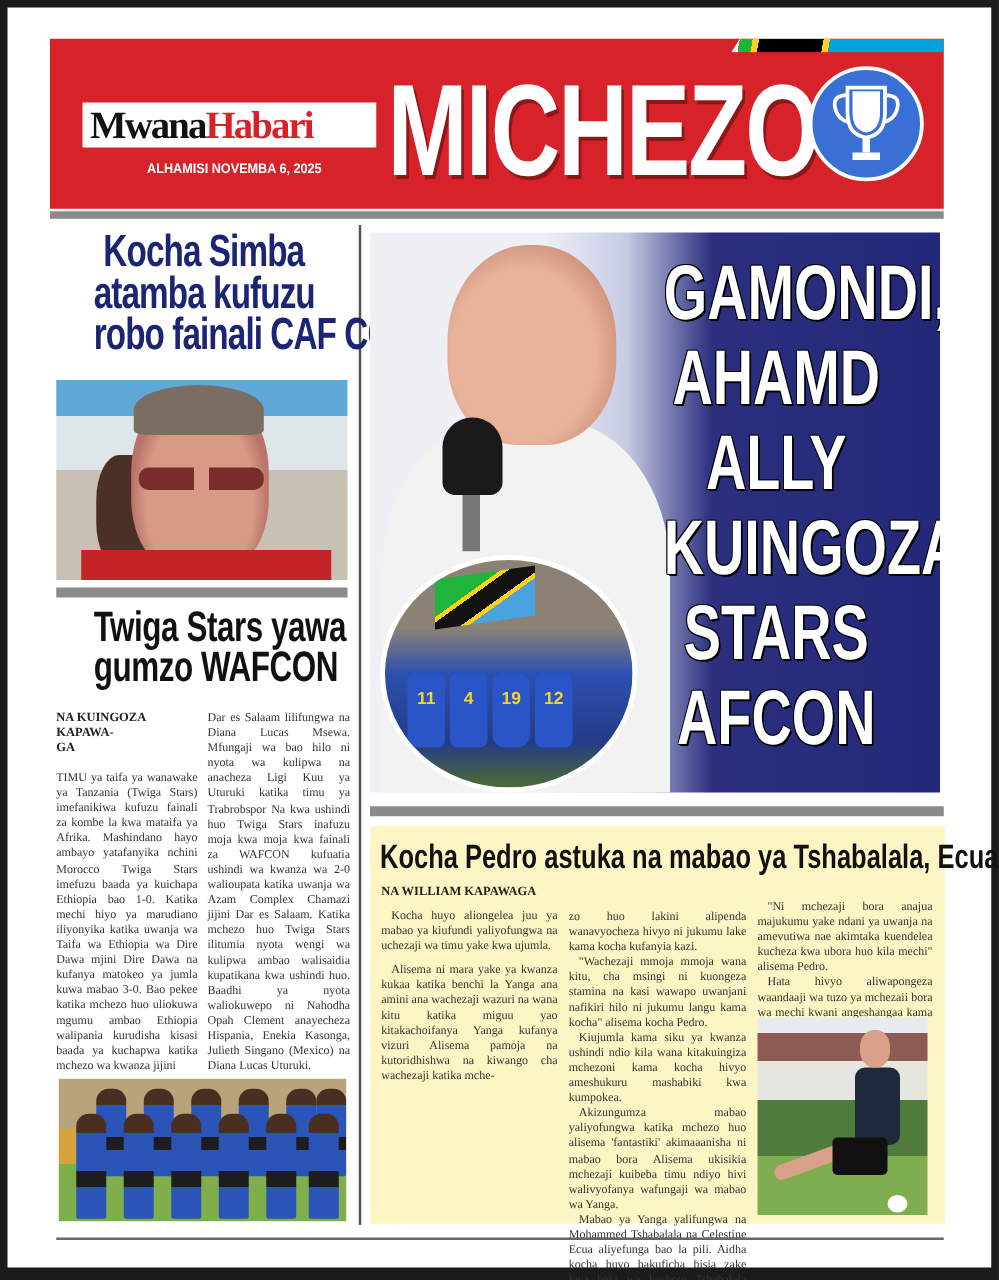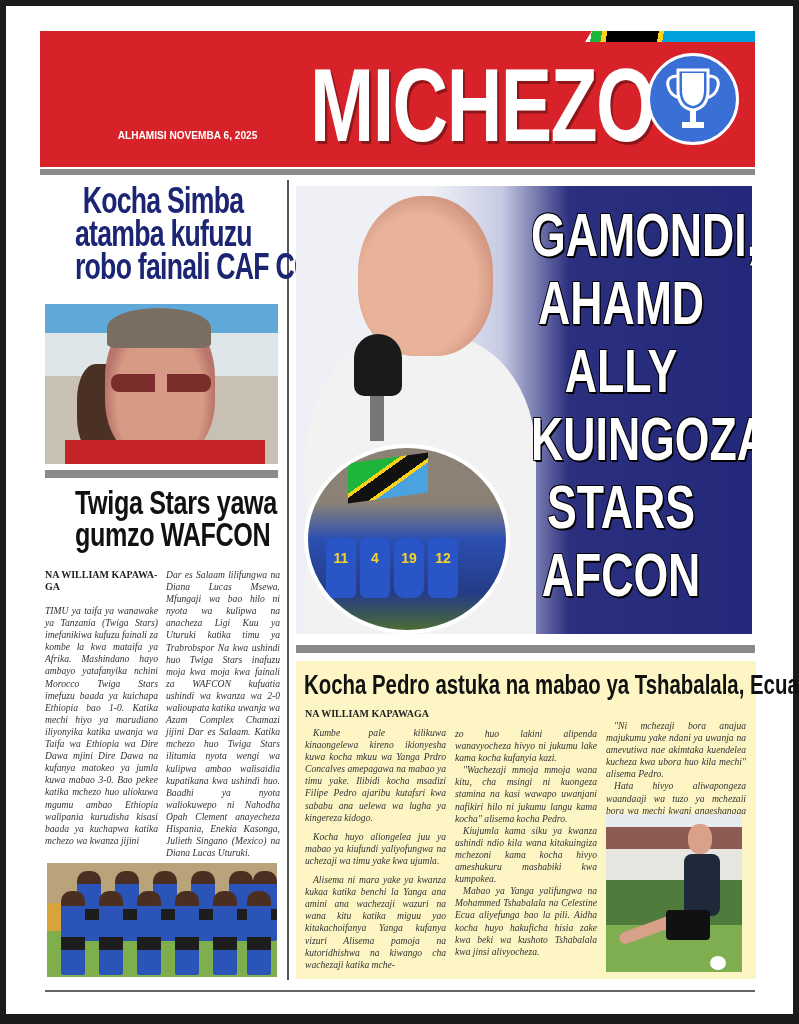--- a/index.html
+++ b/index.html
@@ -82,21 +82,21 @@
     font-family: "Liberation Sans", sans-serif; font-weight: bold; color: #111;
     font-size: 34px; line-height: 32px; letter-spacing: -0.5px;
     transform: scaleX(0.74); transform-origin: center top; white-space: nowrap;
   }
   .byline {
     font-family: "Liberation Serif", serif; font-weight: bold; font-size: 10px; line-height: 12px;
     color: #222;
   }
   .body-text {
     font-family: "Liberation Serif", serif; font-size: 9.6px; line-height: 12.1px; color: #333;
-    text-align: justify; hyphens: manual; font-style: italic;
+    text-align: justify; hyphens: manual;
   }
   .twiga-col1 { position: absolute; left: 45px; top: 569px; width: 113px; }
   .twiga-col2 { position: absolute; left: 166px; top: 569px; width: 114px; }
   .twiga-col1 .body-text { margin-top: 12px; }
   .ph-team {
     left: 47px; top: 863px; width: 230px; height: 114px;
     background: linear-gradient(180deg, #b8a37a 0 35%, #d8a33a 35% 60%, #7fae4d 60% 100%);
   }
   .player {
     position: absolute; width: 24px; border-radius: 10px 10px 2px 2px;
@@ -177,20 +177,23 @@
 
   .bottom-rule { position: absolute; left: 45px; top: 990px; width: 710px; height: 2px; background: #666; }
 </style>
 </head>
 <body>
 
 <div class="page"></div>
 
 <div class="masthead">
   <div class="flag-strip"></div>
+  <div class="logo-box">
+    <span class="logo-a">Mwana</span><span class="logo-b">Habari</span>
+  </div>
   <div class="date">ALHAMISI NOVEMBA 6, 2025</div>
   <div class="title">MICHEZO</div>
   <div class="trophy">
     <svg width="62" height="70" viewBox="0 0 62 70">
       <path d="M16 6 H46 V26 Q46 44 31 46 Q16 44 16 26 Z" fill="none" stroke="#fff" stroke-width="3"></path>
       <path d="M20 9 H42 V26 Q42 40 31 42 Q20 40 20 26 Z" fill="#fff"></path>
       <path d="M16 12 Q4 12 6 22 Q8 32 18 34" fill="none" stroke="#fff" stroke-width="3"></path>
       <path d="M46 12 Q58 12 56 22 Q54 32 44 34" fill="none" stroke="#fff" stroke-width="3"></path>
       <rect x="28" y="46" width="6" height="12" fill="#fff"></rect>
       <rect x="20" y="58" width="22" height="6" fill="#fff"></rect>
@@ -214,21 +217,21 @@
   <div class="shirt"></div>
 </div>
 <div class="grey-bar" style="left:45px; top:470px; width:233px;"></div>
 
 <div class="headline-black">
   <div>Twiga Stars  yawa</div>
   <div>gumzo WAFCON</div>
 </div>
 <div class="twiga-col1">
   <div class="byline">
-    <div>NA WILLIAM KAPAWA-</div>
+    <div>NA KUINGOZA KAPAWA-</div>
     <div>GA</div>
   </div>
   <p class="body-text">TIMU ya taifa ya wanawake ya Tanzania (Twiga Stars) imefanikiwa kufuzu fainali za kombe la kwa mataifa ya Afrika. Mashindano hayo ambayo yatafanyika nchini Morocco Twiga Stars imefuzu baada ya kuichapa Ethiopia bao 1-0. Katika mechi hiyo ya marudiano iliyonyika katika uwanja wa Taifa wa Ethiopia wa Dire Dawa mjini Dire Dawa na kufanya matokeo ya jumla kuwa mabao 3-0. Bao pekee katika mchezo huo uliokuwa mgumu ambao Ethiopia walipania kurudisha kisasi baada ya kuchapwa katika mchezo wa kwanza jijini</p>
 </div>
 <div class="twiga-col2">
   <p class="body-text">Dar es Salaam lilifungwa na Diana Lucas Msewa. Mfungaji wa bao hilo ni nyota wa kulipwa na anacheza Ligi Kuu ya Uturuki katika timu ya Trabrobspor Na kwa ushindi huo Twiga Stars inafuzu moja kwa moja kwa fainali za WAFCON kufuatia ushindi wa kwanza wa 2-0 walioupata katika uwanja wa Azam Complex Chamazi jijini Dar es Salaam. Katika mchezo huo Twiga Stars ilitumia nyota wengi wa kulipwa ambao walisaidia kupatikana kwa ushindi huo. Baadhi ya nyota waliokuwepo ni Nahodha Opah Clement anayecheza Hispania, Enekia Kasonga, Julieth Singano (Mexico) na Diana Lucas Uturuki.</p>
 </div>
 <div class="photo ph-team" id="teamphoto">
     <div class="player" style="left: 30px; top: 8px; height: 70px;"></div>
     <div class="player" style="left: 68px; top: 8px; height: 70px;"></div>
@@ -264,28 +267,28 @@
     <div>STARS</div>
     <div>AFCON</div>
   </div>
 </div>
 <div class="feature-bar"></div>
 
 <div class="pedro-box"></div>
 <div class="pedro-headline">Kocha Pedro astuka na mabao ya Tshabalala, Ecua</div>
 <div class="pedro-col1">
   <div class="byline">NA WILLIAM KAPAWAGA</div>
-  <p class="body-text indent">Kumbe pale kilikuwa kinaongelewa kireno ikionyesha kuwa kocha mkuu wa Yanga Prdro Concalves amepagawa na mabao ya timu yake. Ilibidi kocha msadizi Filipe Pedro ajaribu kutafsri kwa sababu ana uelewa wa lugha ya kingereza kidogo.</p>
   <p class="body-text indent">Kocha huyo aliongelea juu ya mabao ya kiufundi yaliyofungwa na uchezaji wa timu yake kwa ujumla.</p>
   <p class="body-text indent">Alisema ni mara yake ya kwanza kukaa katika benchi la Yanga ana amini ana wachezaji wazuri na wana kitu katika miguu yao kitakachoifanya Yanga kufanya vizuri Alisema pamoja na kutoridhishwa na kiwango cha wachezaji katika mche-</p>
 </div>
 <div class="pedro-col2">
   <p class="body-text">zo huo lakini alipenda wanavyocheza hivyo ni jukumu lake kama kocha kufanyia kazi.</p>
   <p class="body-text indent">"Wachezaji mmoja mmoja wana kitu, cha msingi ni kuongeza stamina na kasi wawapo uwanjani nafikiri hilo ni jukumu langu kama kocha" alisema kocha Pedro.</p>
   <p class="body-text indent">Kiujumla kama siku ya kwanza ushindi ndio kila wana kitakuingiza mchezoni kama kocha hivyo ameshukuru mashabiki kwa kumpokea.</p>
+  <p class="body-text indent">Akizungumza mabao yaliyofungwa katika mchezo huo alisema 'fantastiki' akimaaanisha ni mabao bora Alisema ukisikia mchezaji kuibeba timu ndiyo hivi walivyofanya wafungaji wa mabao wa Yanga.</p>
   <p class="body-text indent">Mabao ya Yanga yalifungwa na Mohammed Tshabalala na Celestine Ecua aliyefunga bao la pili. Aidha kocha huyo hakuficha hisia zake kwa beki wa kushoto Tshabalala kwa jinsi alivyocheza.</p>
 </div>
 <div class="pedro-col3">
   <p class="body-text indent" style="margin-top:12px;">"Ni mchezaji bora anajua majukumu yake ndani ya uwanja na amevutiwa nae akimtaka kuendelea kucheza kwa ubora huo kila mechi" alisema Pedro.</p>
   <p class="body-text indent">Hata hivyo aliwapongeza waandaaji wa tuzo ya mchezaii bora wa mechi kwani angeshangaa kama asingepewa Tshabalala.</p>
 </div>
 <div class="photo ph-pedro">
   <div class="coach-leg"></div>
   <div class="coach-body"></div>
   <div class="coach-head"></div>

